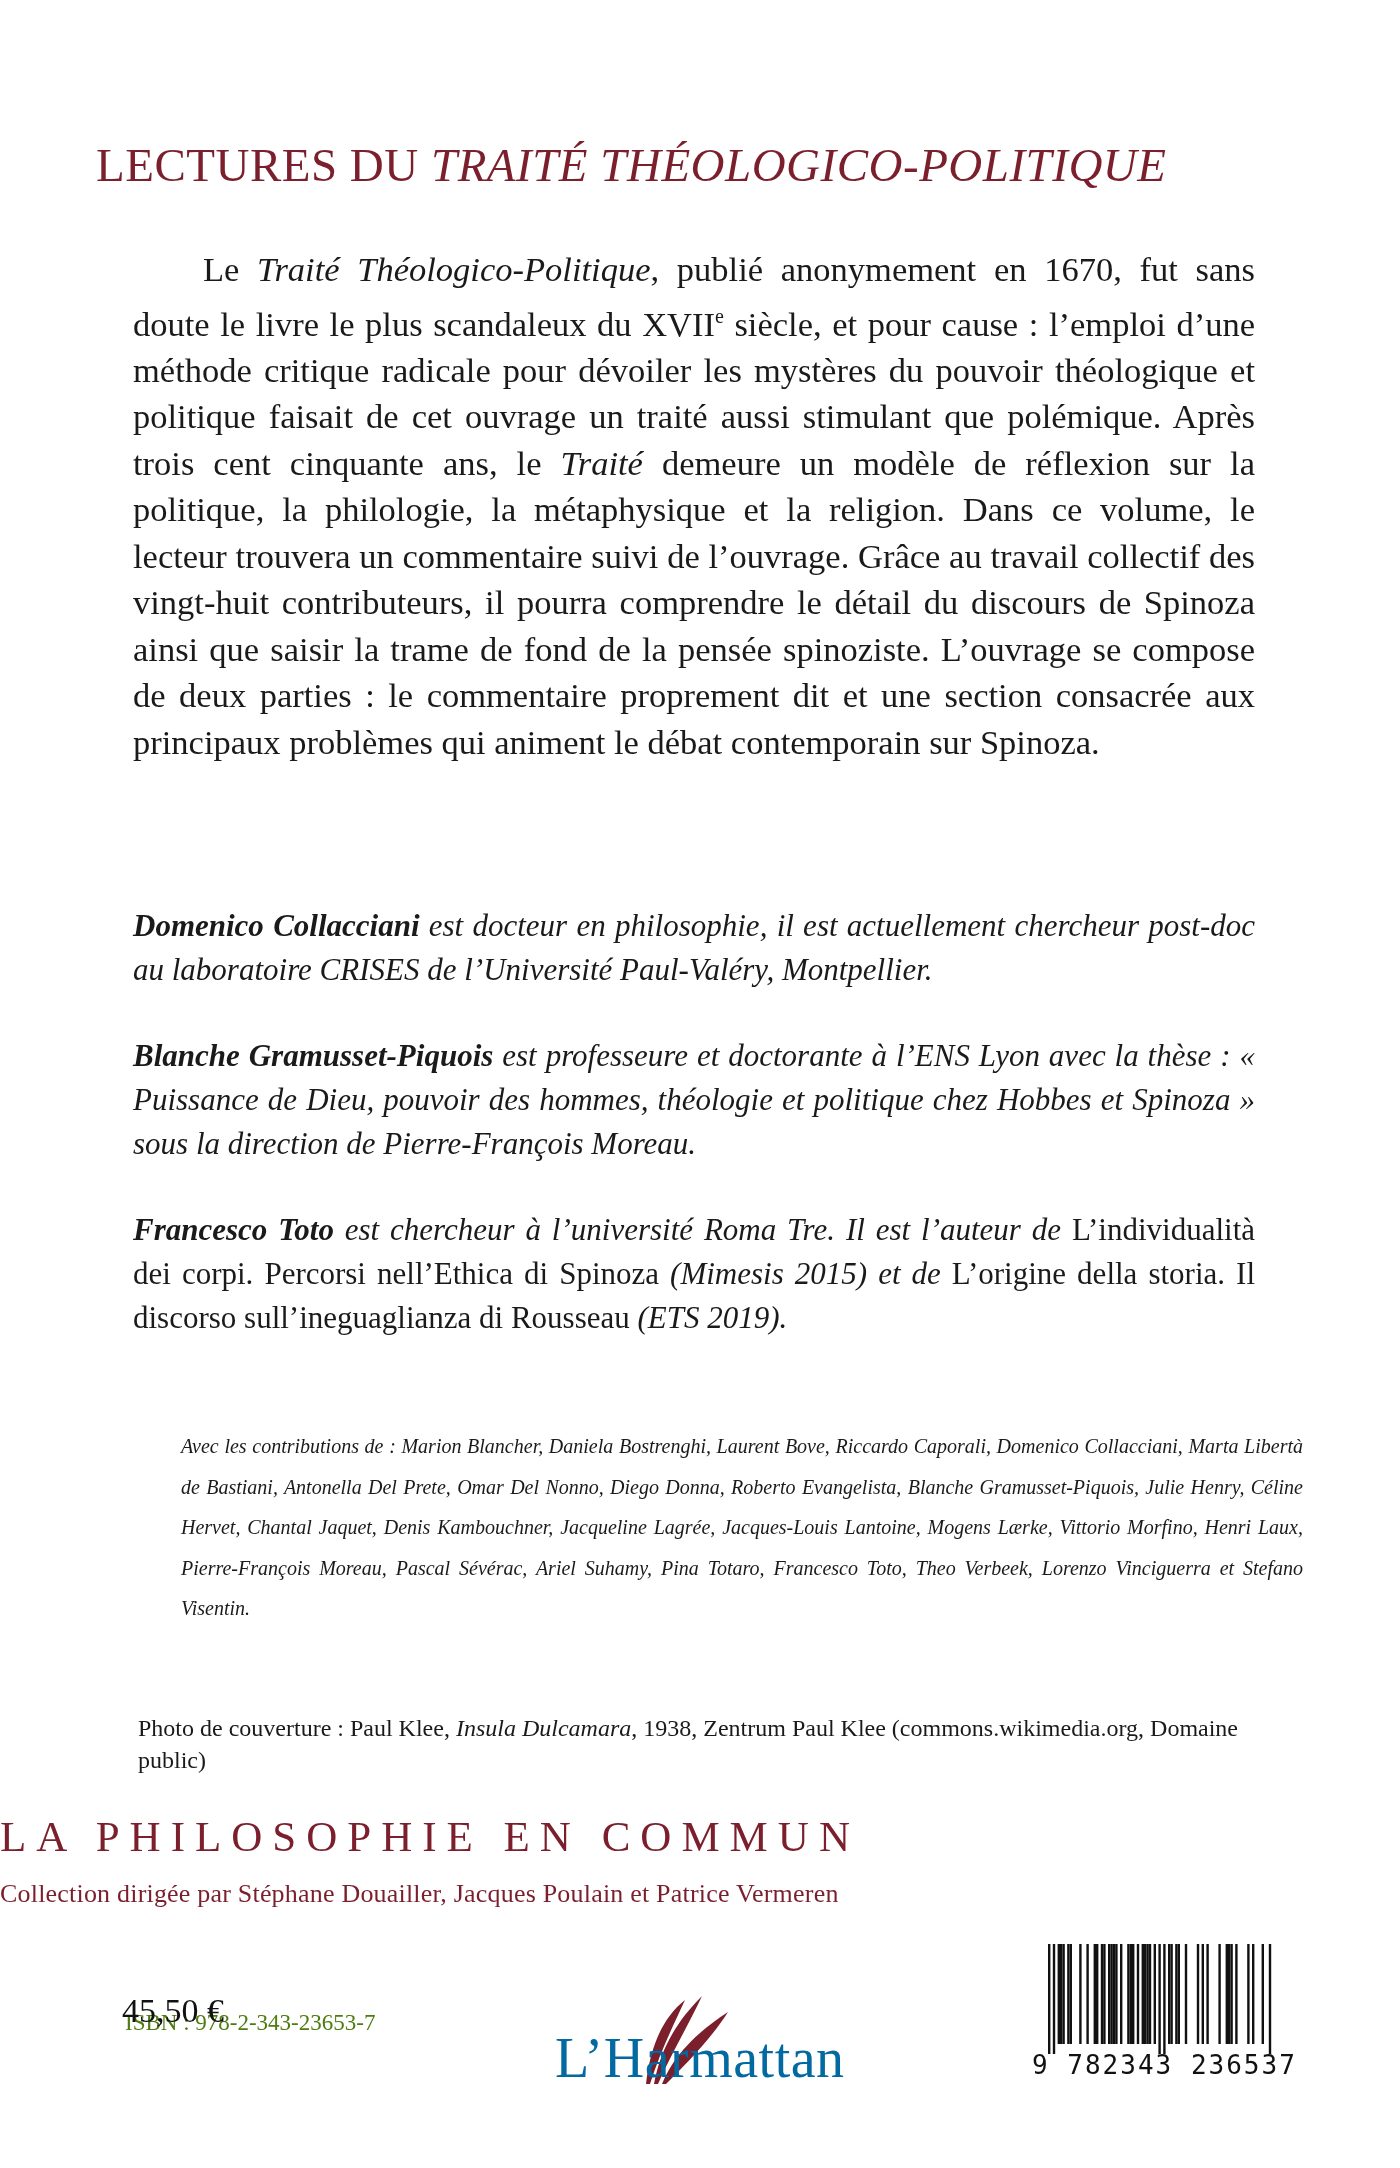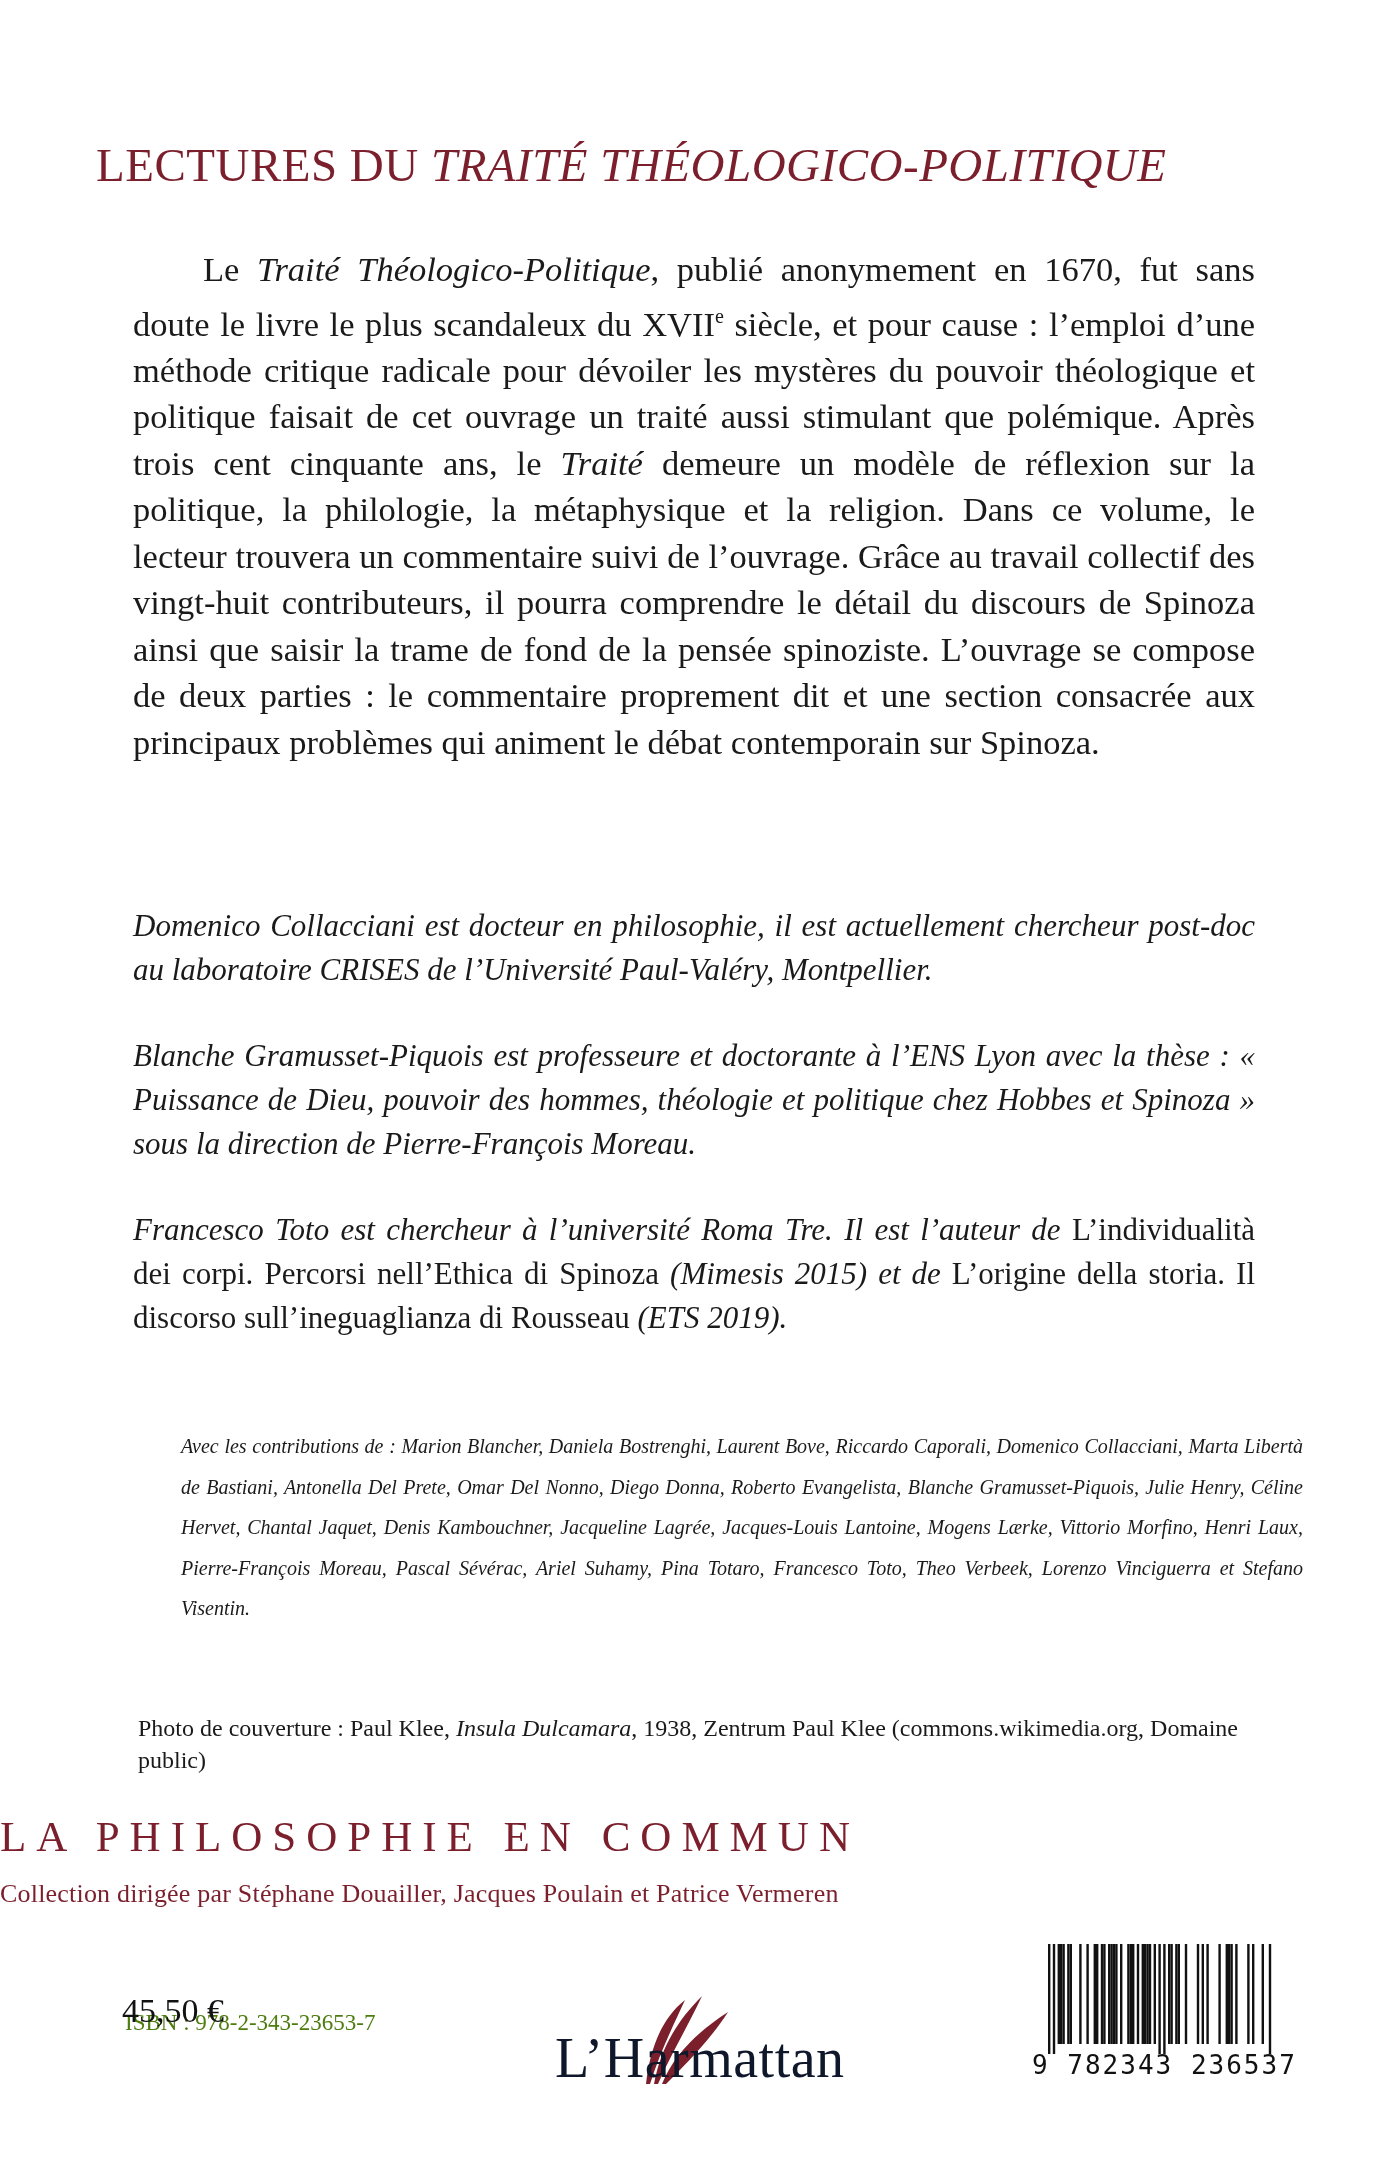--- a/index.html
+++ b/index.html
@@ -7,33 +7,33 @@
            font-family: "Liberation Serif", "DejaVu Serif", serif; color: #1a1a1a; }
     .title { position: absolute; left: 96px; top: 138px; width: 1220px;
              font-size: 47px; color: #7a1f2b; letter-spacing: 0.5px; white-space: nowrap; }
     .title i { font-style: italic; }
     .summary { position: absolute; left: 133px; top: 246px; width: 1122px;
                font-size: 34.5px; line-height: 46.5px; text-align: justify; }
     .summary p { margin: 0; text-indent: 70px; }
     .bios { position: absolute; left: 133px; top: 904px; width: 1122px;
             font-size: 31px; line-height: 44px; font-style: italic; text-align: justify; }
     .bio { margin: 0 0 42px 0; }
-    .bio b { font-weight: normal; }
+    .bio b { font-weight: bold; }
     .bio .up { font-style: normal; }
     .contrib { position: absolute; left: 133px; top: 1426px; width: 1122px;
                font-size: 20px; line-height: 40.5px; font-style: italic; text-align: justify; margin-left: 48px; }
     .credit { position: absolute; left: 138px; top: 1712px; width: 1122px;
               font-size: 24px; line-height: 32px; }
     .collection { position: absolute; left: 0; top: 1812px; width: 1400px; text-align: left; color: #7a1f2b; }
     .collection .name { font-size: 43px; letter-spacing: 10px; }
     .collection .dir { font-size: 26px; margin-top: 18px; letter-spacing: 0.2px; }
     .isbn { position: absolute; left: 125px; top: 2010px; font-size: 23px; color: #4d7c0f; }
     .price { position: absolute; left: 122px; top: 1992px; font-family: Liberation Serif, serif;
              font-size: 34px; color: #111; }
-    .logo { position: absolute; left: 550px; top: 1978px; width: 300px; height: 110px; color: #0f172a; }
+    .logo { position: absolute; left: 550px; top: 1978px; width: 300px; height: 110px; color: #0369a1; }
     .logo .text { position: absolute; left: 5px; top: 48px; font-size: 56px; white-space: nowrap; letter-spacing: 0.5px; }
     .logo svg { position: absolute; left: 0; top: 0; }
     .barcode { position: absolute; left: 1022px; top: 1944px; width: 250px; height: 135px; }
     .barcode svg { position: absolute; left: 0; top: 0; }
     .barcode .digits { position: absolute; left: 10px; top: 106px; font-family: "DejaVu Sans Mono", monospace;
                        font-size: 26px; letter-spacing: 2px; color: #111; white-space: nowrap; }
   </style>
 </head>
 <body>
 

